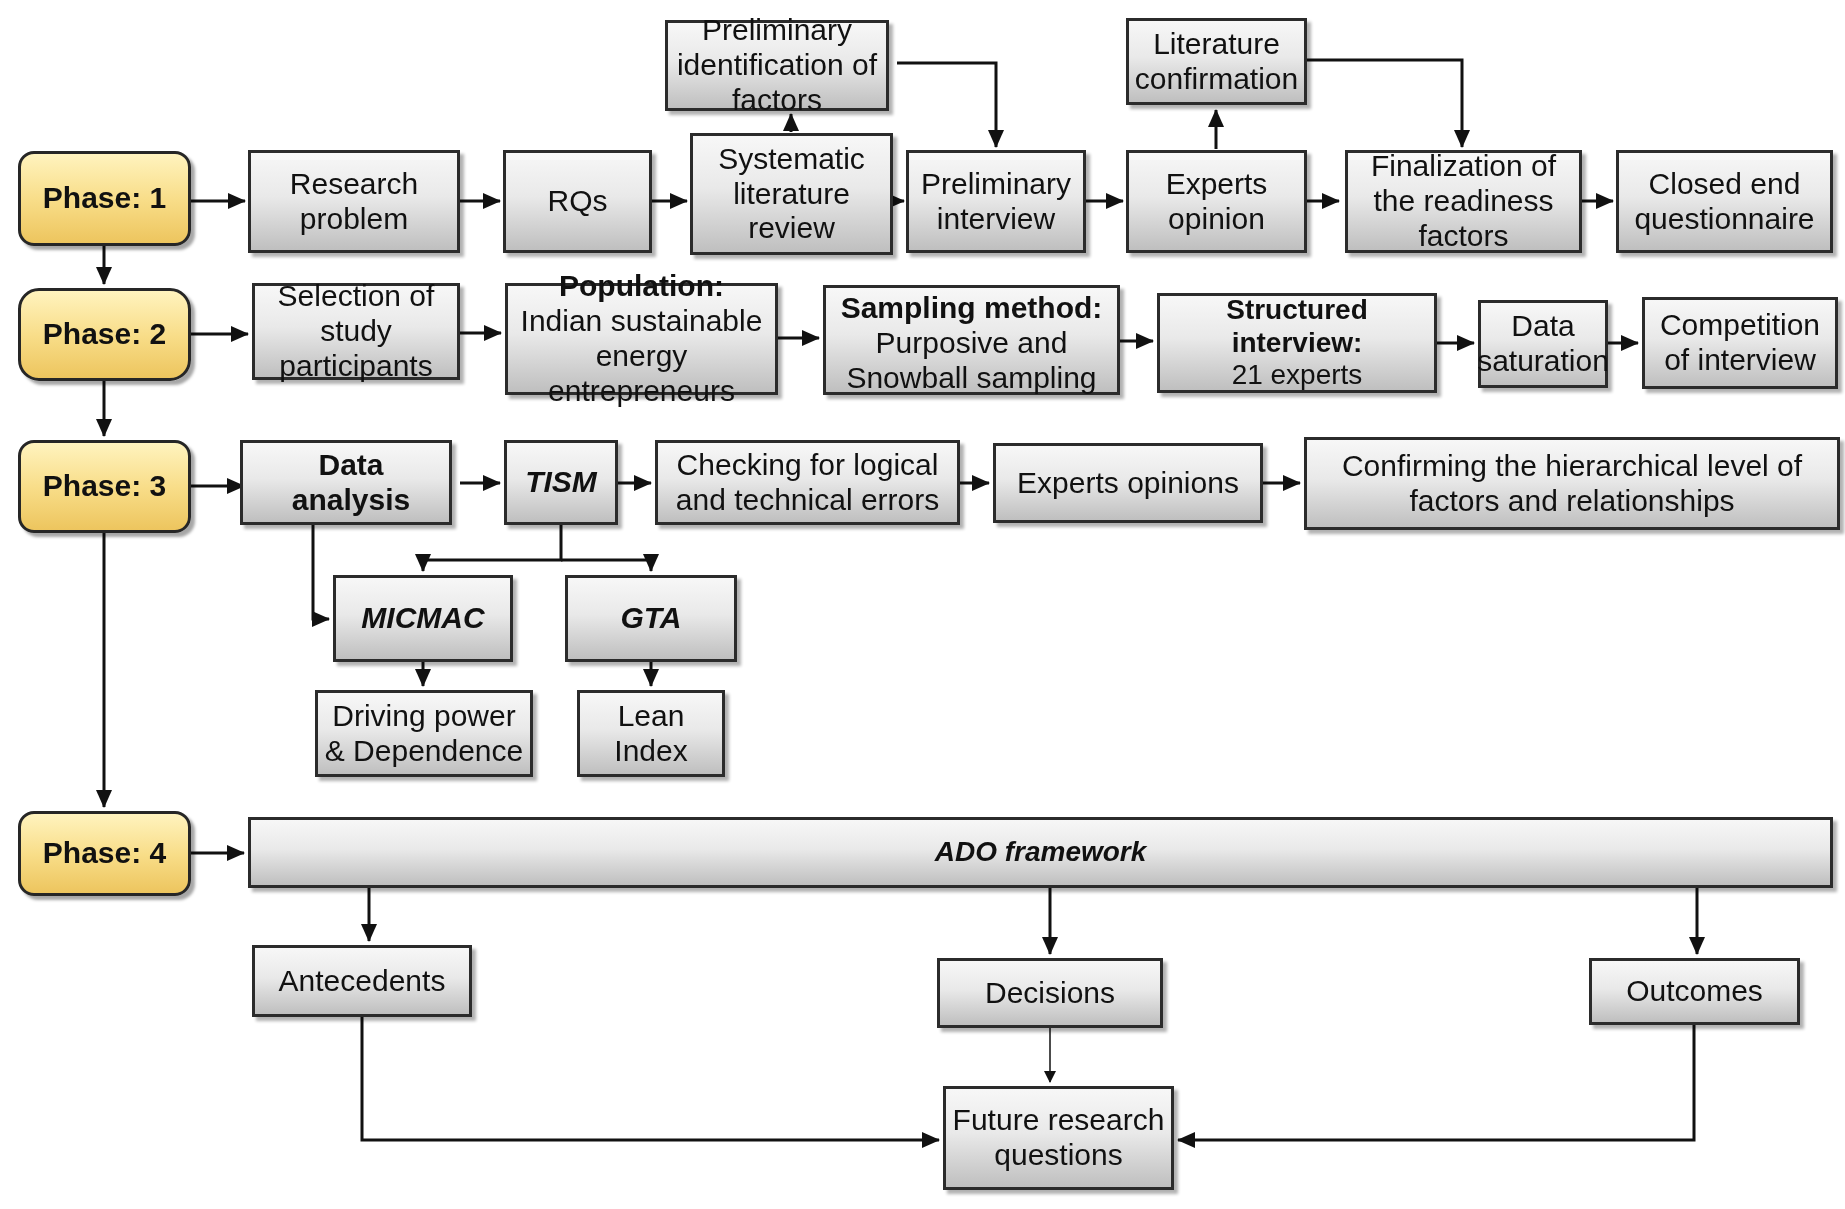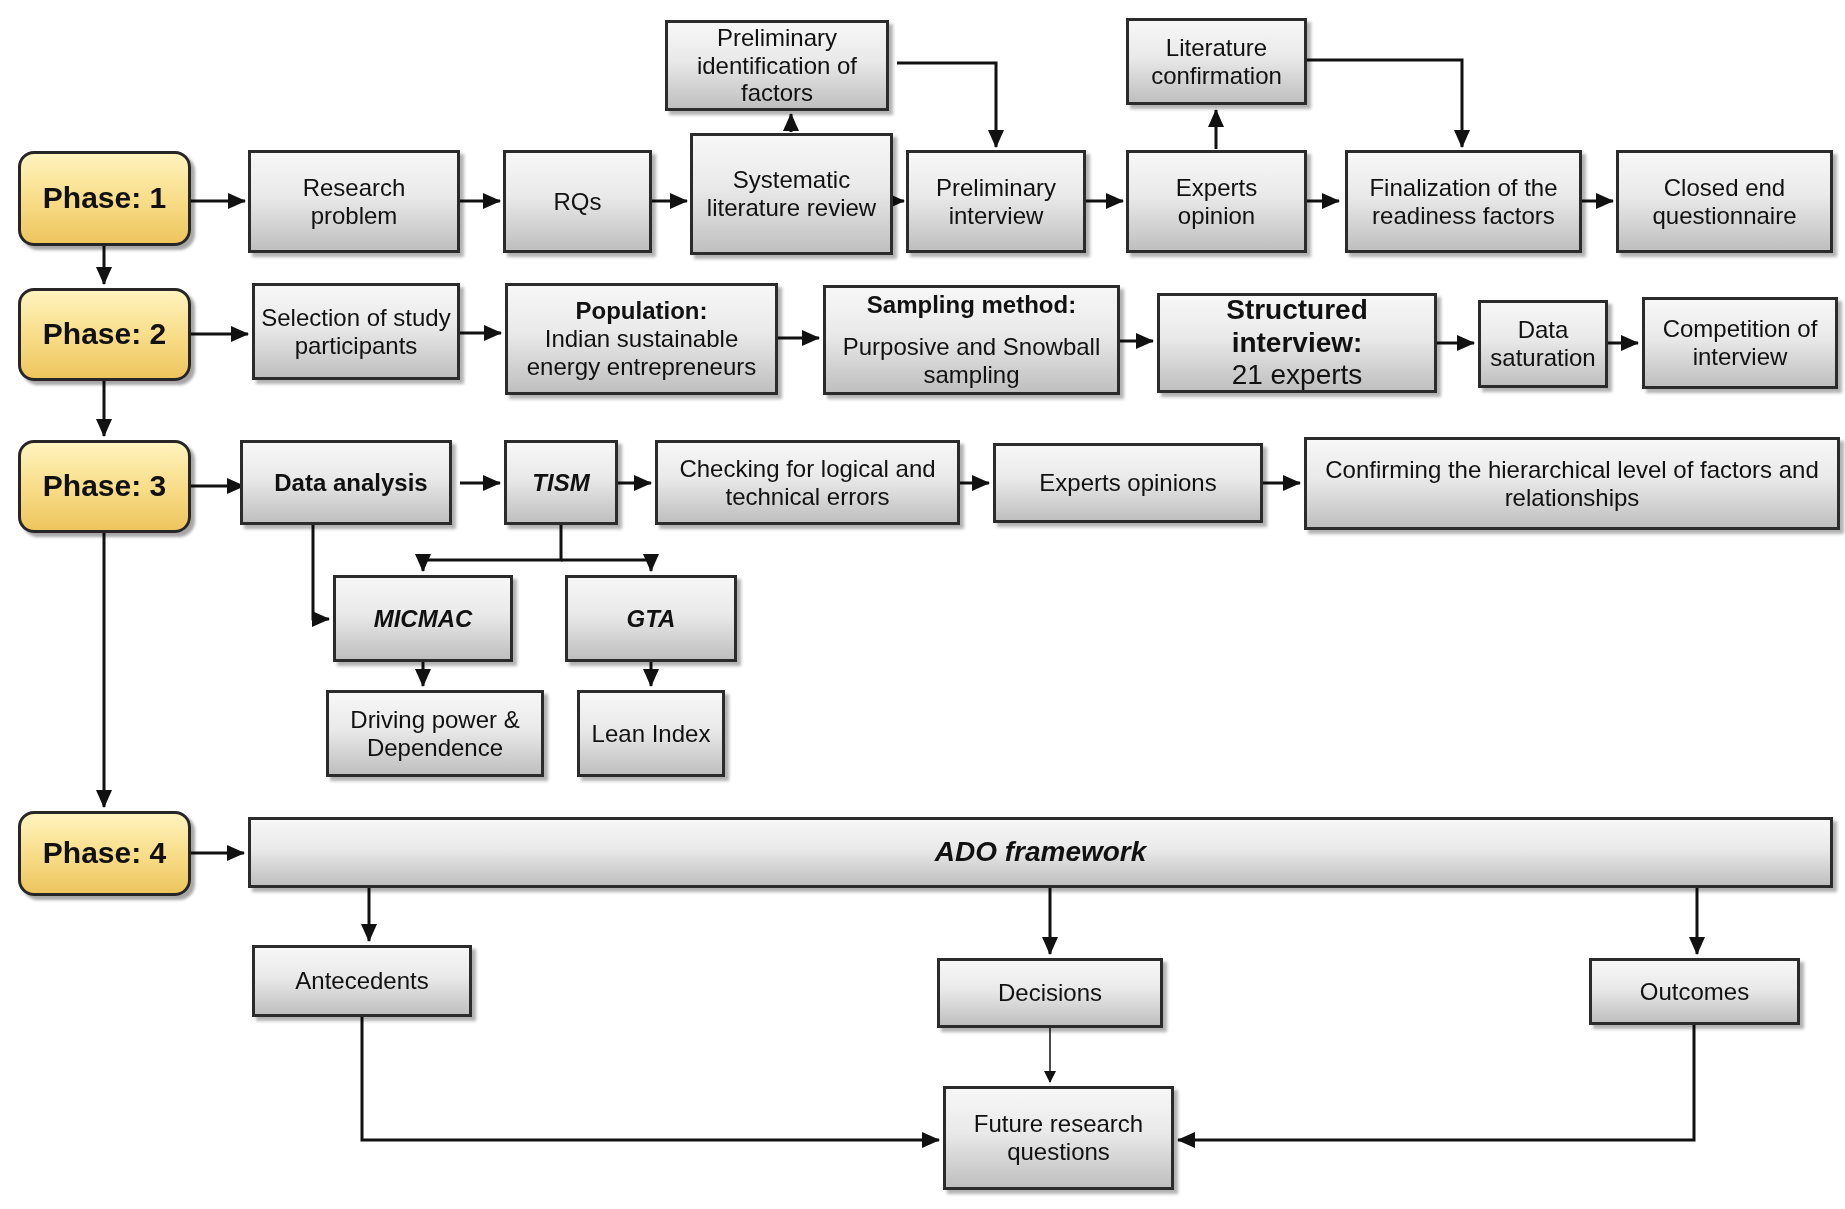--- a/index.html
+++ b/index.html
@@ -11,21 +11,21 @@
     overflow:hidden;
   }
   .node{
     position:absolute;
     display:flex;flex-direction:column;align-items:center;justify-content:center;
     text-align:center;
     border:3px solid #2b2b2b;
     background:linear-gradient(180deg,#f7f7f7 0%,#e9e9e9 45%,#bfbfbf 100%);
     box-shadow:4px 4px 3px rgba(0,0,0,0.30);
     box-sizing:border-box;
-    font-size:24px;line-height:1.16;color:#111111;
+    font-size:30px;line-height:1.16;color:#111111;
     padding:3px 6px;
   }
   .phase{
     border-radius:16px;
     background:linear-gradient(180deg,#fff3be 0%,#f8dd88 52%,#edc55e 100%);
     font-weight:bold;font-size:30px;
     border:3px solid #262626;
     box-shadow:4px 4px 3px rgba(0,0,0,0.35);
   }
   .bold{font-weight:bold;}
@@ -93,21 +93,21 @@
       <path d="M1694,1025 V1140 H1178" marker-end="url(#ah)"></path>
     </g>
     <g stroke="#111111" stroke-width="1.5" fill="none">
       <path d="M1050,1028 V1082" marker-end="url(#ahs)"></path>
     </g>
   </svg>
 
   <div class="node phase" style="left:18px;top:151px;width:173px;height:95px;">
     <span>Phase: 1</span>
   </div>
-  <div class="node phase" style="left:18px;top:288px;width:173px;height:93px;">
+  <div class="node phase" style="left:18px;top:288px;width:173px;height:93px;border-radius:21px;">
     <span>Phase: 2</span>
   </div>
   <div class="node phase" style="left:18px;top:440px;width:173px;height:93px;">
     <span>Phase: 3</span>
   </div>
   <div class="node phase" style="left:18px;top:811px;width:173px;height:85px;">
     <span>Phase: 4</span>
   </div>
 
   <div class="node" style="left:665px;top:20px;width:224px;height:91px;">
@@ -176,21 +176,21 @@
   <div class="node" style="left:1304px;top:437px;width:536px;height:93px;">
     <span>Confirming the hierarchical level of factors and relationships</span>
   </div>
 
   <div class="node bi" style="left:333px;top:575px;width:180px;height:87px;">
     <span>MICMAC</span>
   </div>
   <div class="node bi" style="left:565px;top:575px;width:172px;height:87px;">
     <span>GTA</span>
   </div>
-  <div class="node" style="left:315px;top:690px;width:218px;height:87px;margin-left:11px;">
+  <div class="node" style="left:315px;top:690px;width:218px;height:87px;">
     <span>Driving power &amp; Dependence</span>
   </div>
   <div class="node" style="left:577px;top:690px;width:148px;height:87px;">
     <span>Lean Index</span>
   </div>
 
   <div class="node bi" style="left:248px;top:817px;width:1585px;height:71px;font-size:28px;align-items:center;">
     <span>ADO framework</span>
   </div>
   <div class="node" style="left:252px;top:945px;width:220px;height:72px;">

